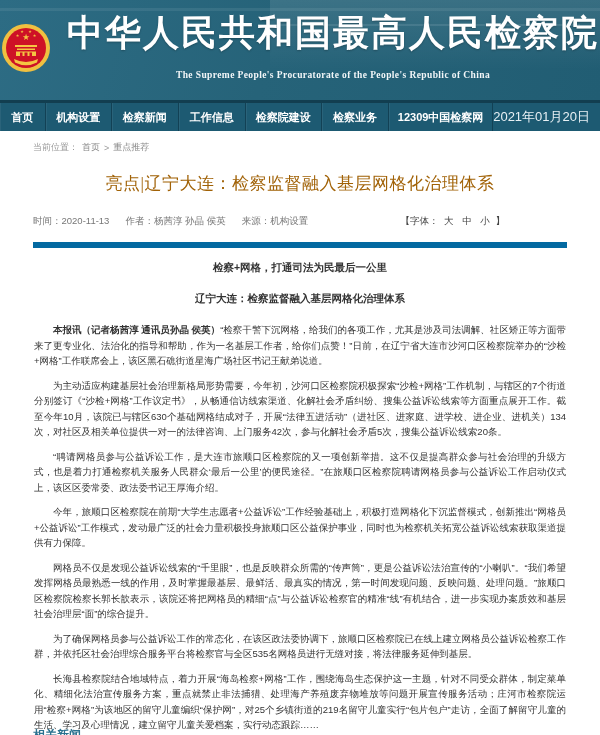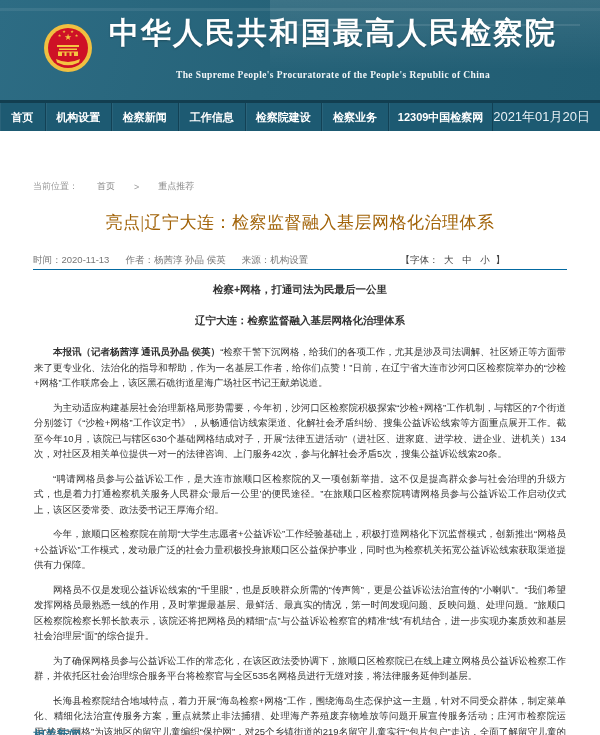--- a/index.html
+++ b/index.html
@@ -29,21 +29,21 @@
     background:rgba(255,255,255,.10);
   }
   .header-inner {
     position:relative; display:flex; align-items:center; justify-content:center;
     height:100%; gap:16px; padding-bottom:4px;
   }
   .emblem { width:50px; height:50px; flex:0 0 auto; }
   .titles { text-align:center; }
   .title-cn {
     color:#fff; font-family:"Liberation Serif","DejaVu Serif",serif;
-    font-size:30px; font-weight:bold; letter-spacing:2px; line-height:34px;
+    font-size:36px; font-weight:bold; letter-spacing:2px; line-height:34px;
     text-shadow:0 1px 2px rgba(0,0,0,.25); white-space:nowrap;
   }
   .title-en {
     color:#f2f6f8; font-family:"Liberation Serif","DejaVu Serif",serif;
     font-size:9.5px; font-weight:bold; letter-spacing:.4px; margin-top:20px;
     white-space:nowrap;
   }
 
   
   .main-nav {
@@ -57,35 +57,35 @@
     cursor:pointer; white-space:nowrap;
   }
   .nav-date {
     margin-left:auto; color:#e8f0f4; font-size:13px; line-height:28px;
     padding-right:10px; white-space:nowrap;
   }
 
   
   .breadcrumb {
     padding:10px 44px 4px 33px; font-size:9px; color:#999;
-    display:flex; gap:19px; align-items:center;margin-top:39px;
+    display:flex; gap:4px; align-items:center;
   }
   .breadcrumb .bc-link { color:#888; cursor:pointer; }
   .breadcrumb .bc-current { color:#888; }
 
   
   .article { padding:0 33px; }
   .page-title {
     margin-top:14px; text-align:center;
     font-family:"Liberation Serif","DejaVu Serif",serif;
     font-size:17px; font-weight:normal; color:#a16207; letter-spacing:.5px;
   }
   .meta-row {
     display:flex; align-items:flex-end; gap:16px;
-    margin-top:20px; padding-bottom:2px; border-bottom:1px solid #0369a1;
+    margin-top:20px; padding-bottom:14px; border-bottom:6px solid #0369a1;
     font-size:9.5px; color:#777;
   }
   .meta-item { white-space:nowrap; }
   .font-size-widget { margin-left:auto; margin-right:62px; color:#444; white-space:nowrap; }
   .font-size-widget .fs-btn { cursor:pointer; color:#444; padding:0 3px; }
 
   .body-text { margin-top:12px; }
   .sub-line {
     text-align:center; font-weight:bold; color:#333;
     font-size:10.5px; line-height:15px; margin:9px 0 16px 0;

